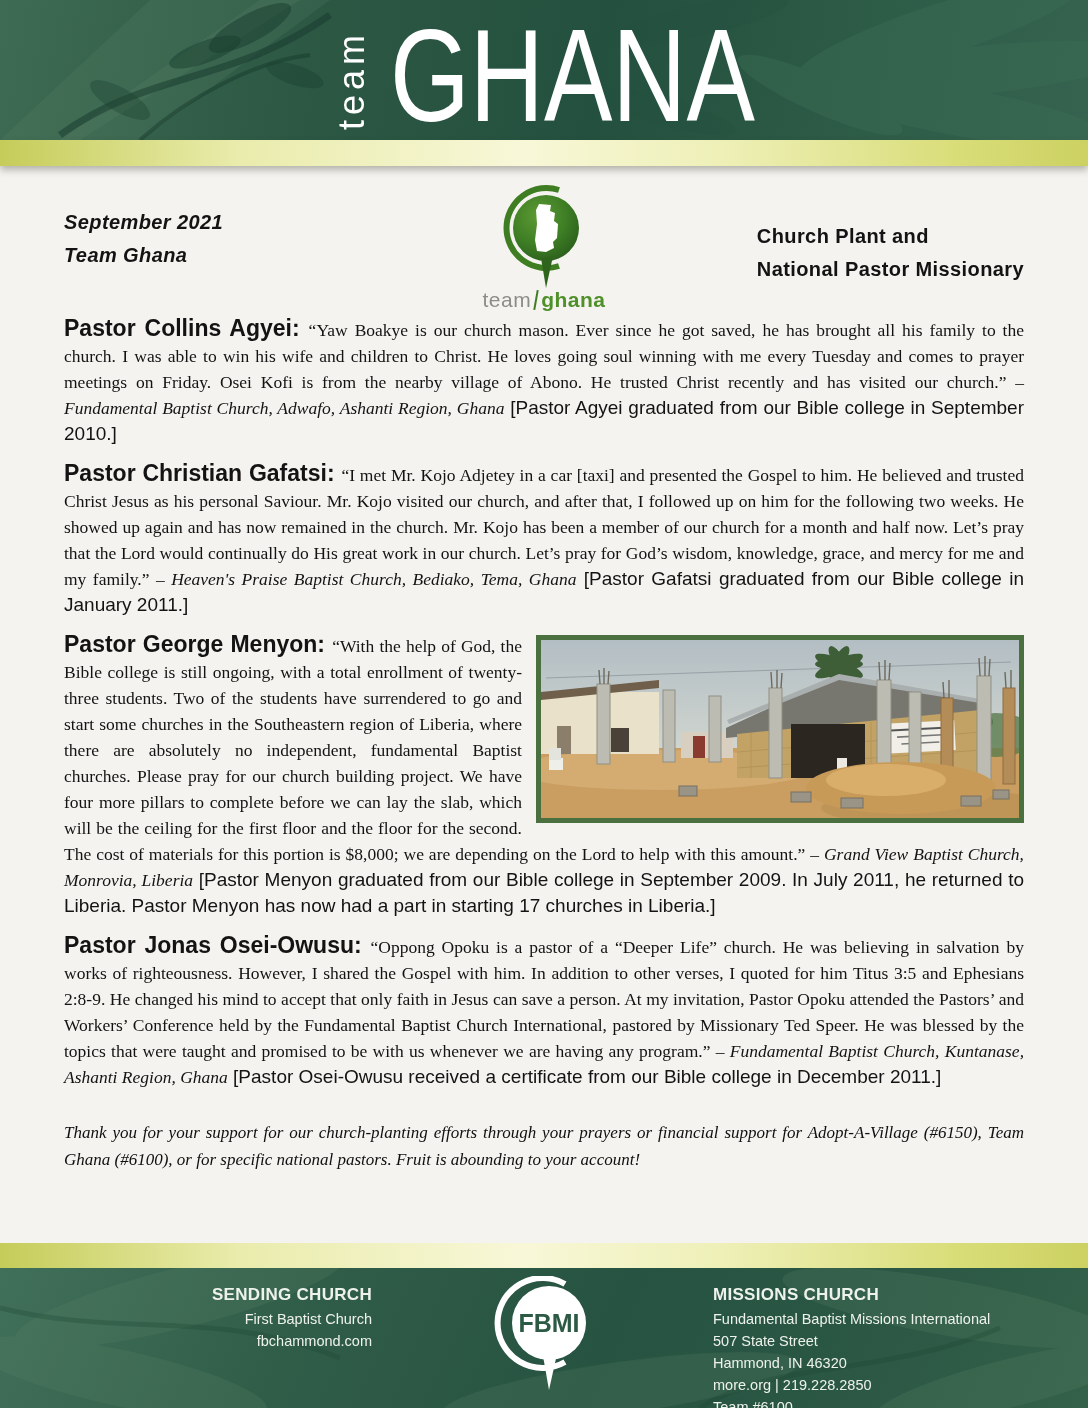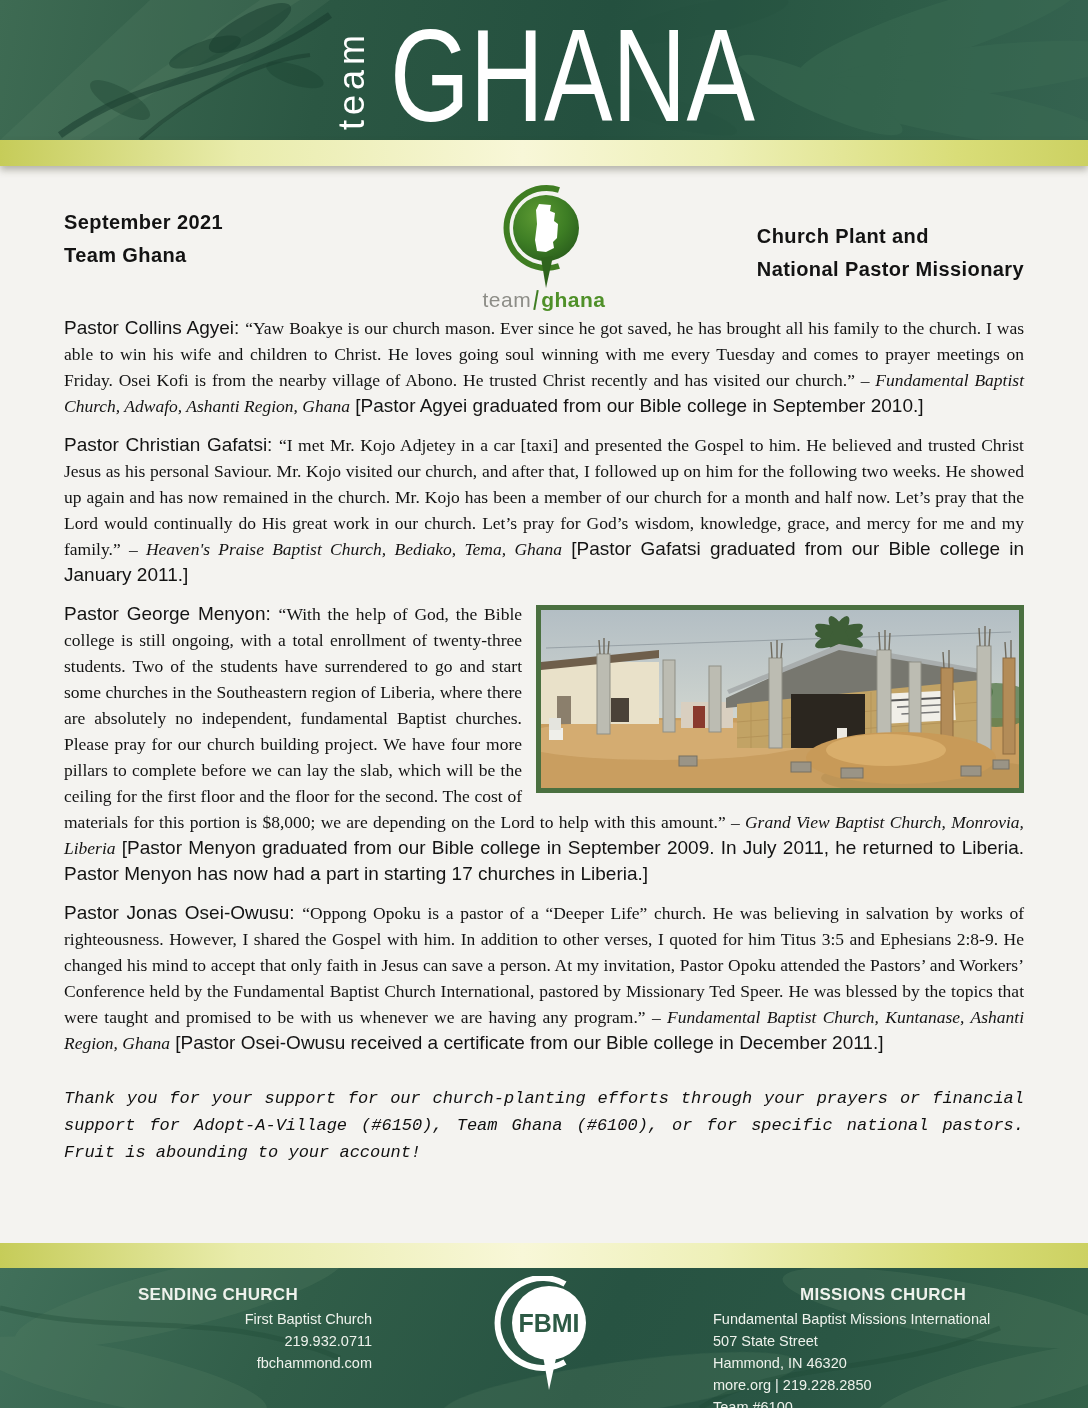--- a/index.html
+++ b/index.html
@@ -41,60 +41,60 @@
   .content {
     position:relative; width:100%; height:1077px;
     padding:38px 64px 0 64px; overflow:hidden;
     color:#131313;
   }
   .masthead { position:relative; height:98px; }
   .mast-left, .mast-right {
     font-family:"Liberation Sans", sans-serif; font-weight:bold;
     font-size:20px; line-height:33px; letter-spacing:0.4px;
   }
-  .mast-left { position:absolute; left:0; top:2px; }
+  .mast-left { position:absolute; left:0; top:2px;font-style:italic; }
   .mast-right { position:absolute; right:0; top:16px; text-align:left; }
 
   .tg-logo { position:absolute; left:50%; top:-22px; transform:translateX(-50%); width:150px; text-align:center; }
   .tg-wordmark {
     font-family:"Liberation Sans", sans-serif; font-size:21px; letter-spacing:0.5px;
     display:flex; align-items:center; justify-content:center; gap:4px; margin-top:-6px;
   }
   .tg-wordmark .tm { color:#8d8d87; font-weight:400; }
   .tg-wordmark .gh { color:#4f9029; font-weight:700; }
   .tg-wordmark .tick { display:inline-block; width:2px; height:20px; background:#3f7d22; transform:rotate(10deg); }
 
   p.body-para {
     font-size:17.5px; line-height:26px; text-align:justify; margin-top:13px;
   }
   p.intro-para { margin-top:16px; }
   .lead-name {
-    font-family:"Liberation Sans", sans-serif; font-weight:normal; font-size:19px;
+    font-family:"Liberation Sans", sans-serif; font-weight:bold; font-size:23px;
   }
   .church-name { font-style:italic; }
   .note-text { font-family:"Liberation Sans", sans-serif; font-size:19px; }
   p.closing-para {
-    margin-top:29px; font-family:Liberation Mono, monospace;
+    margin-top:29px; font-family:Liberation Serif, serif;
     font-style:italic; font-size:17px; line-height:27px; text-align:justify; color:#101010;
   }
 
   .photo-float {
     float:right; width:488px; height:188px; margin:4px 0 6px 14px;
     border:5px solid #4a7040; background:#cdd3cc; display:block;
   }
 
   
   .footer {
     position:relative; width:100%; height:140px; overflow:hidden;
     background:linear-gradient(115deg,#41705a 0%,#305d48 28%,#275342 55%,#2a5644 75%,#336149 100%);
     color:#eef2ec; font-family:"Liberation Sans", sans-serif;
   }
   .footer svg.foliage { position:absolute; inset:0; }
   .f-col { position:absolute; top:16px; line-height:22px; font-size:14.5px; }
-  .f-col .f-head { font-weight:bold; font-size:17px; letter-spacing:0.3px; margin-bottom:2px;text-align:center; }
+  .f-col .f-head { font-weight:bold; font-size:17px; letter-spacing:0.3px; margin-bottom:2px; }
   .f-left { left:64px; width:308px; text-align:right; }
   .f-right { left:713px; width:340px; text-align:left; }
   .fbmi-logo { position:absolute; left:50%; top:8px; transform:translateX(-50%); }
 </style>
 </head>
 <body>
 
 <div class="page">
 
   <div class="banner">
@@ -289,21 +289,20 @@
       </g>
       <g opacity="0.3" stroke="#1c4433" fill="none" stroke-width="5">
         <path d="M0,40 C120,70 220,40 340,90"></path>
         <path d="M700,140 C780,90 880,110 1000,60"></path>
       </g>
     </svg>
 
     <div class="f-col f-left">
       <div class="f-head">SENDING CHURCH</div>
       <div>First Baptist Church</div>
-      <div>219.932.0711</div>
       <div>fbchammond.com</div>
     </div>
 
     <div class="fbmi-logo">
       <svg width="110" height="118" viewBox="0 0 110 118">
         <path d="M76,8 A45,45 0 1 0 76,86" fill="none" stroke="#ffffff" stroke-width="6"></path>
         <circle cx="60" cy="47" r="37" fill="#ffffff"></circle>
         <polygon points="54,80 60,114 68,78" fill="#ffffff"></polygon>
         <text x="60" y="56" text-anchor="middle" font-family="Liberation Sans, sans-serif" font-size="25" font-weight="bold" fill="#2d5a45">FBMI</text>
       </svg>

